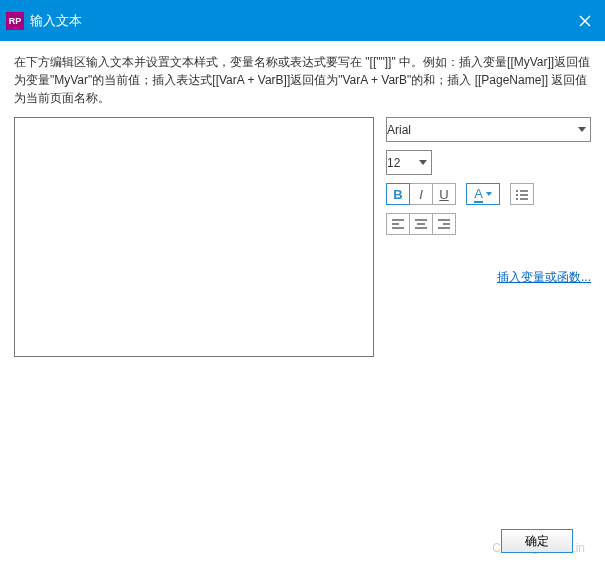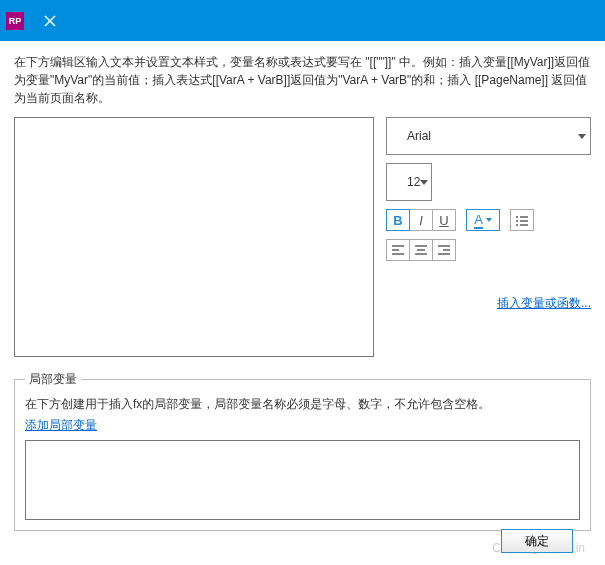--- a/index.html
+++ b/index.html
@@ -43,25 +43,25 @@
   width: 360px; height: 240px;
   border: 1px solid #777;
   background: #fff;
   resize: none;
   padding: 4px;
   font-family: inherit;
 }
 .side-panel { flex: 1; display: flex; flex-direction: column; gap: 8px; }
 
 .combo, .small-combo {
-  height: 38px;
+  height: 25px;
   border: 1px solid #888;
   background: #fff;
   display: flex; align-items: center;
-  padding: 0 4px 0 20px;
+  padding: 0 4px 0 0;
   font-size: 12px;
 }
 .combo { width: 100%; }
 .small-combo { width: 46px; }
 .combo .arrow, .small-combo .arrow {
   margin-left: auto;
   border-left: 4px solid transparent;
   border-right: 4px solid transparent;
   border-top: 5px solid #555;
 }
@@ -132,20 +132,21 @@
 fieldset.local-vars legend { padding: 0 4px; font-size: 12px; }
 
 svg.align-ico { width: 14px; height: 12px; }
 svg.align-ico line { stroke: #555; stroke-width: 1.4; }
 </style>
 </head>
 <body>
 
 <div class="titlebar">
   <div class="app-icon">RP</div>
+  <div class="title-text">输入文本</div>
   <div class="close-btn">
     <svg width="12" height="12" viewBox="0 0 12 12">
         <line x1="1" y1="1" x2="11" y2="11" stroke="#fff" stroke-width="1.5"></line>
         <line x1="11" y1="1" x2="1" y2="11" stroke="#fff" stroke-width="1.5"></line>
       </svg>
   </div>
 </div>
 
 <div class="content">
   <div class="desc">在下方编辑区输入文本并设置文本样式，变量名称或表达式要写在 "[[""]]" 中。例如：插入变量[[MyVar]]返回值为变量"MyVar"的当前值；插入表达式[[VarA + VarB]]返回值为"VarA + VarB"的和；插入 [[PageName]] 返回值为当前页面名称。</div>
@@ -221,25 +222,19 @@
                 <line x1="1" y1="10" x2="13" y2="10"></line>
               </svg>
           </div>
         </div>
       </div>
 
       <a class="link insert-link">插入变量或函数...</a>
     </div>
   </div>
 
-  <fieldset class="local-vars">
-    <legend>局部变量</legend>
-    <div class="section-desc">在下方创建用于插入fx的局部变量，局部变量名称必须是字母、数字，不允许包含空格。</div>
-    <a class="link">添加局部变量</a>
-    <div class="local-box" style="margin-top:6px;"></div>
-  </fieldset>
 </div>
 
 <div class="watermark">CSDN @Ariel Lin</div>
 
 <div class="footer">
   <button class="btn primary">确定</button>
 </div>
 
 </body></html>

